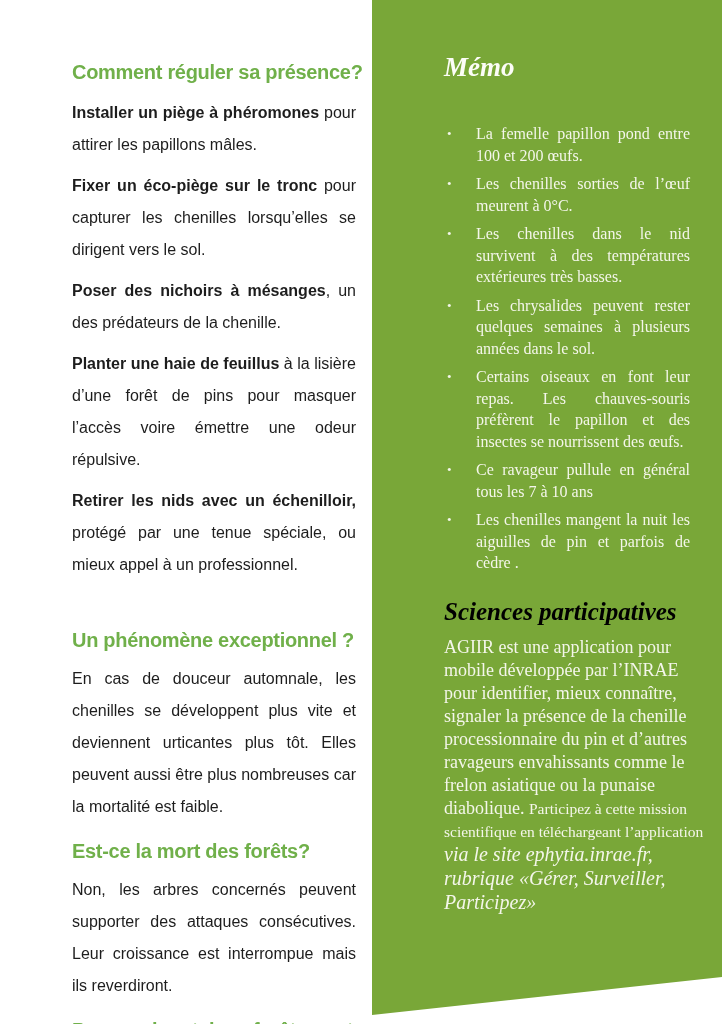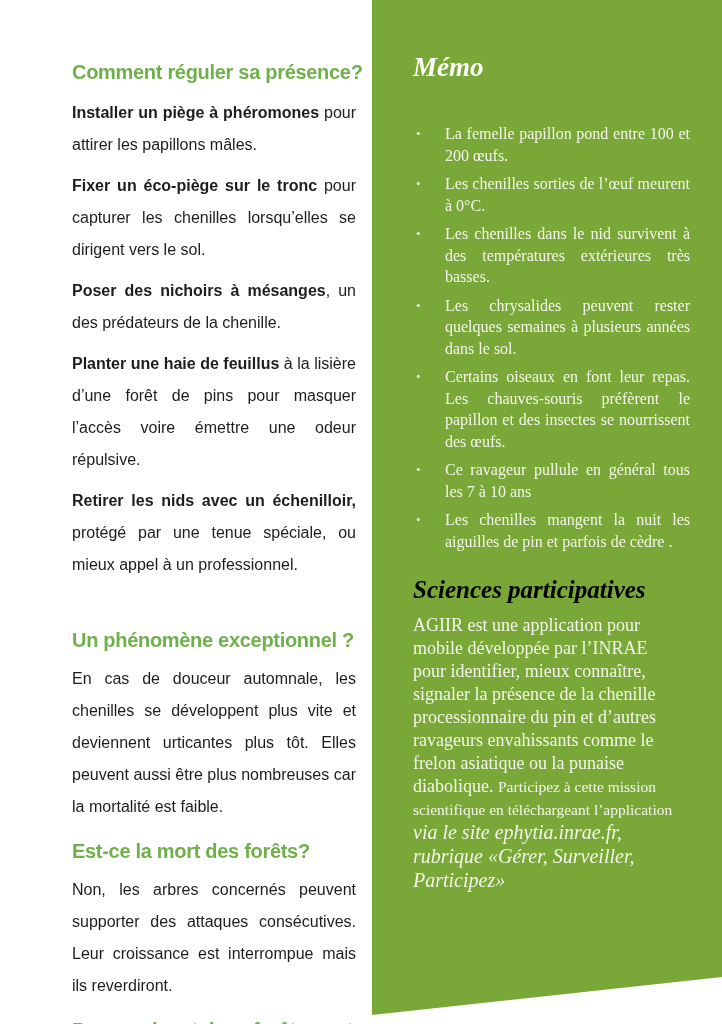--- a/index.html
+++ b/index.html
@@ -44,21 +44,21 @@
   
   .sidebar {
     position:absolute;
     left:372px; top:0;
     width:350px; height:1024px;
     background:#79a738;
     clip-path:polygon(0 0, 100% 0, 100% 977px, 0 1015px);
     color:#f4f6ea;
     font-family:"Liberation Serif", serif;
   }
-  .sidebar-inner {padding:52px 28px 0 41px;}
+  .sidebar-inner {padding:52px 28px 0 41px;margin-left:31px;}
   .memo-title {
     margin:0 0 40px 0;
     font-size:27px;
     font-weight:bold;
     font-style:italic;
     color:#fcfdf7;
   }
   .memo-list {list-style:none; margin:0; padding:0;}
   .memo-list li {
     display:flex;

